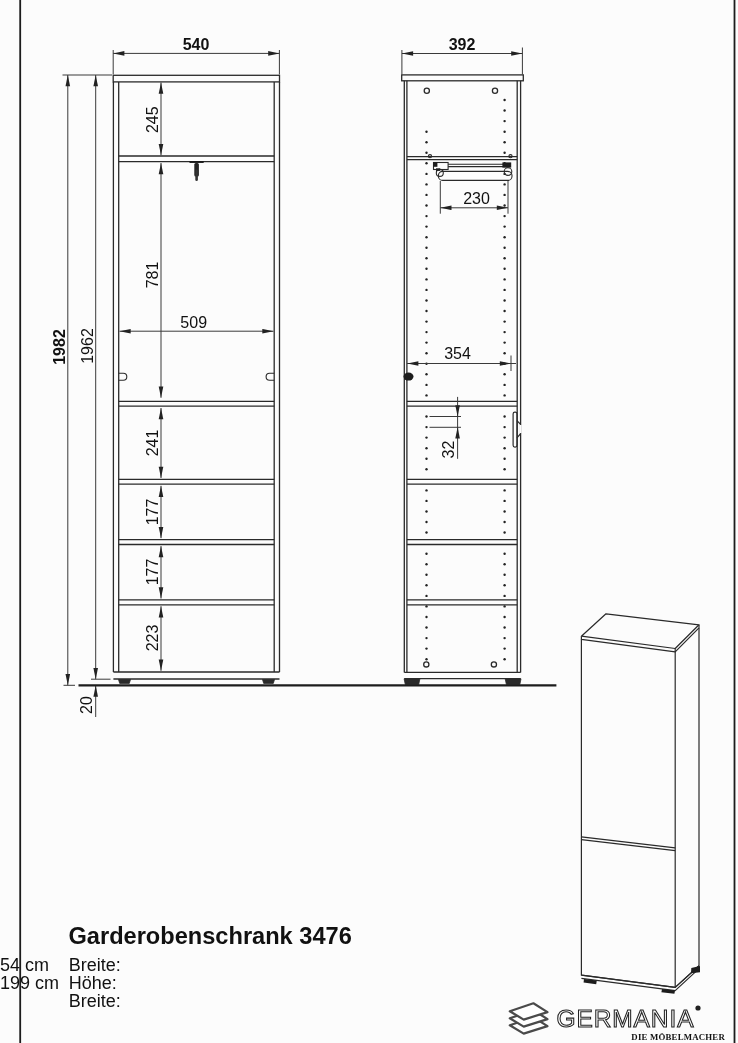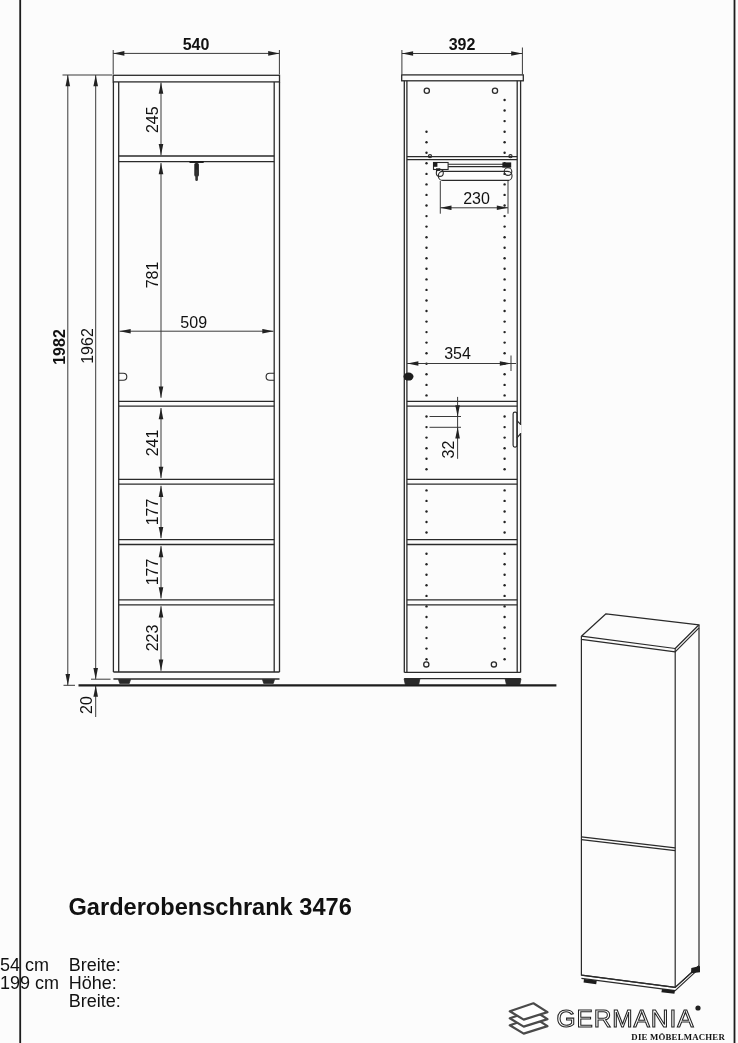--- a/index.html
+++ b/index.html
@@ -318,21 +318,21 @@
   <path d="M509.8,1018.3 L533.4,1010.3 L547.5,1019.1 L523.7,1026.6 z"></path>
   <path d="M509.8,1011.3 L533.4,1003.3 L547.5,1012.1 L523.7,1019.6 z"></path>
 </g>
 <g font-family="Liberation Sans, sans-serif">
   <text x="556.5" y="1027" font-size="24.5" letter-spacing="0.9" fill="#fff" stroke="#222" stroke-width="1.05">GERMANIA</text>
   <circle cx="698" cy="1008" r="2.6" fill="#222"></circle>
   <text x="725" y="1040" font-size="8.8" font-weight="bold" text-anchor="end" font-family="Liberation Serif, serif" fill="#111" letter-spacing="0.2">DIE MÖBELMACHER</text>
 </g>
 </svg>
 
-<div class="tb" style="left:68.5px;top:895px;font-size:23.6px;line-height:24px;font-weight:bold;letter-spacing:0;">Garderobenschrank 3476</div>
+<div class="tb" style="left:68.5px;top:924px;font-size:23.6px;line-height:24px;font-weight:bold;letter-spacing:0;">Garderobenschrank 3476</div>
 <div class="tb" style="left:68.8px;top:957px;font-size:18px;line-height:17.85px;">
   <div>Breite:</div>
     <div>Höhe:</div>
     <div>Breite:</div>
 </div>
 <div class="tb" style="left:0;top:957px;font-size:18px;line-height:17.85px;width:196px;text-align:left;">
   <div>54 cm</div>
     <div>199 cm</div>
 </div>
 

